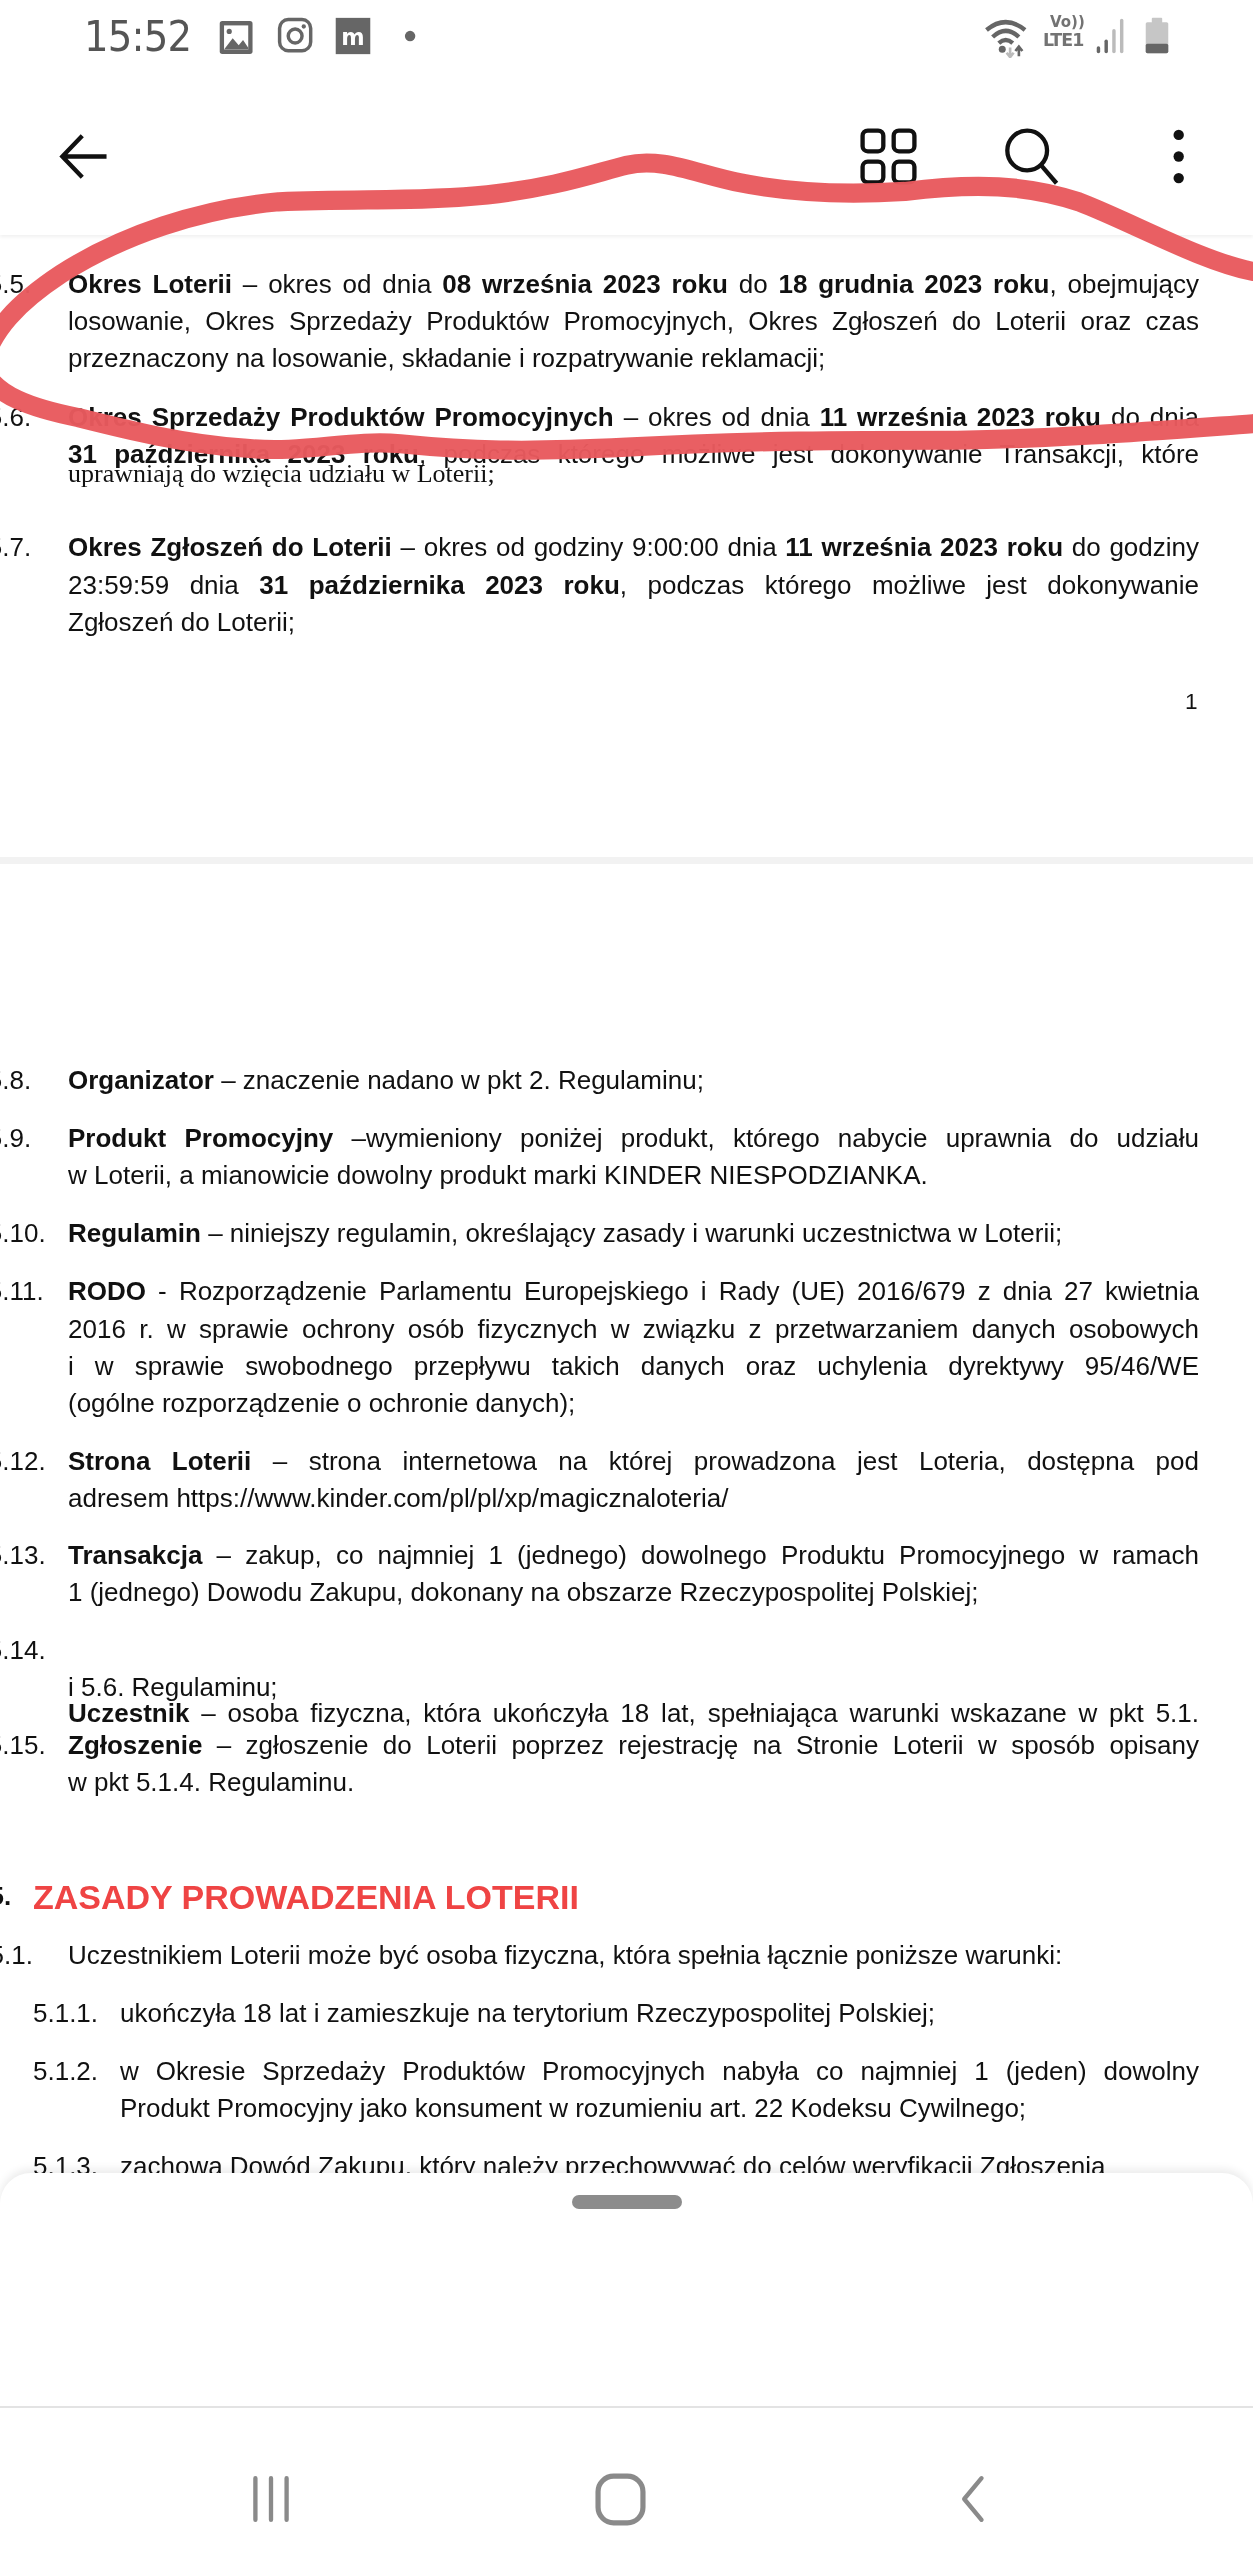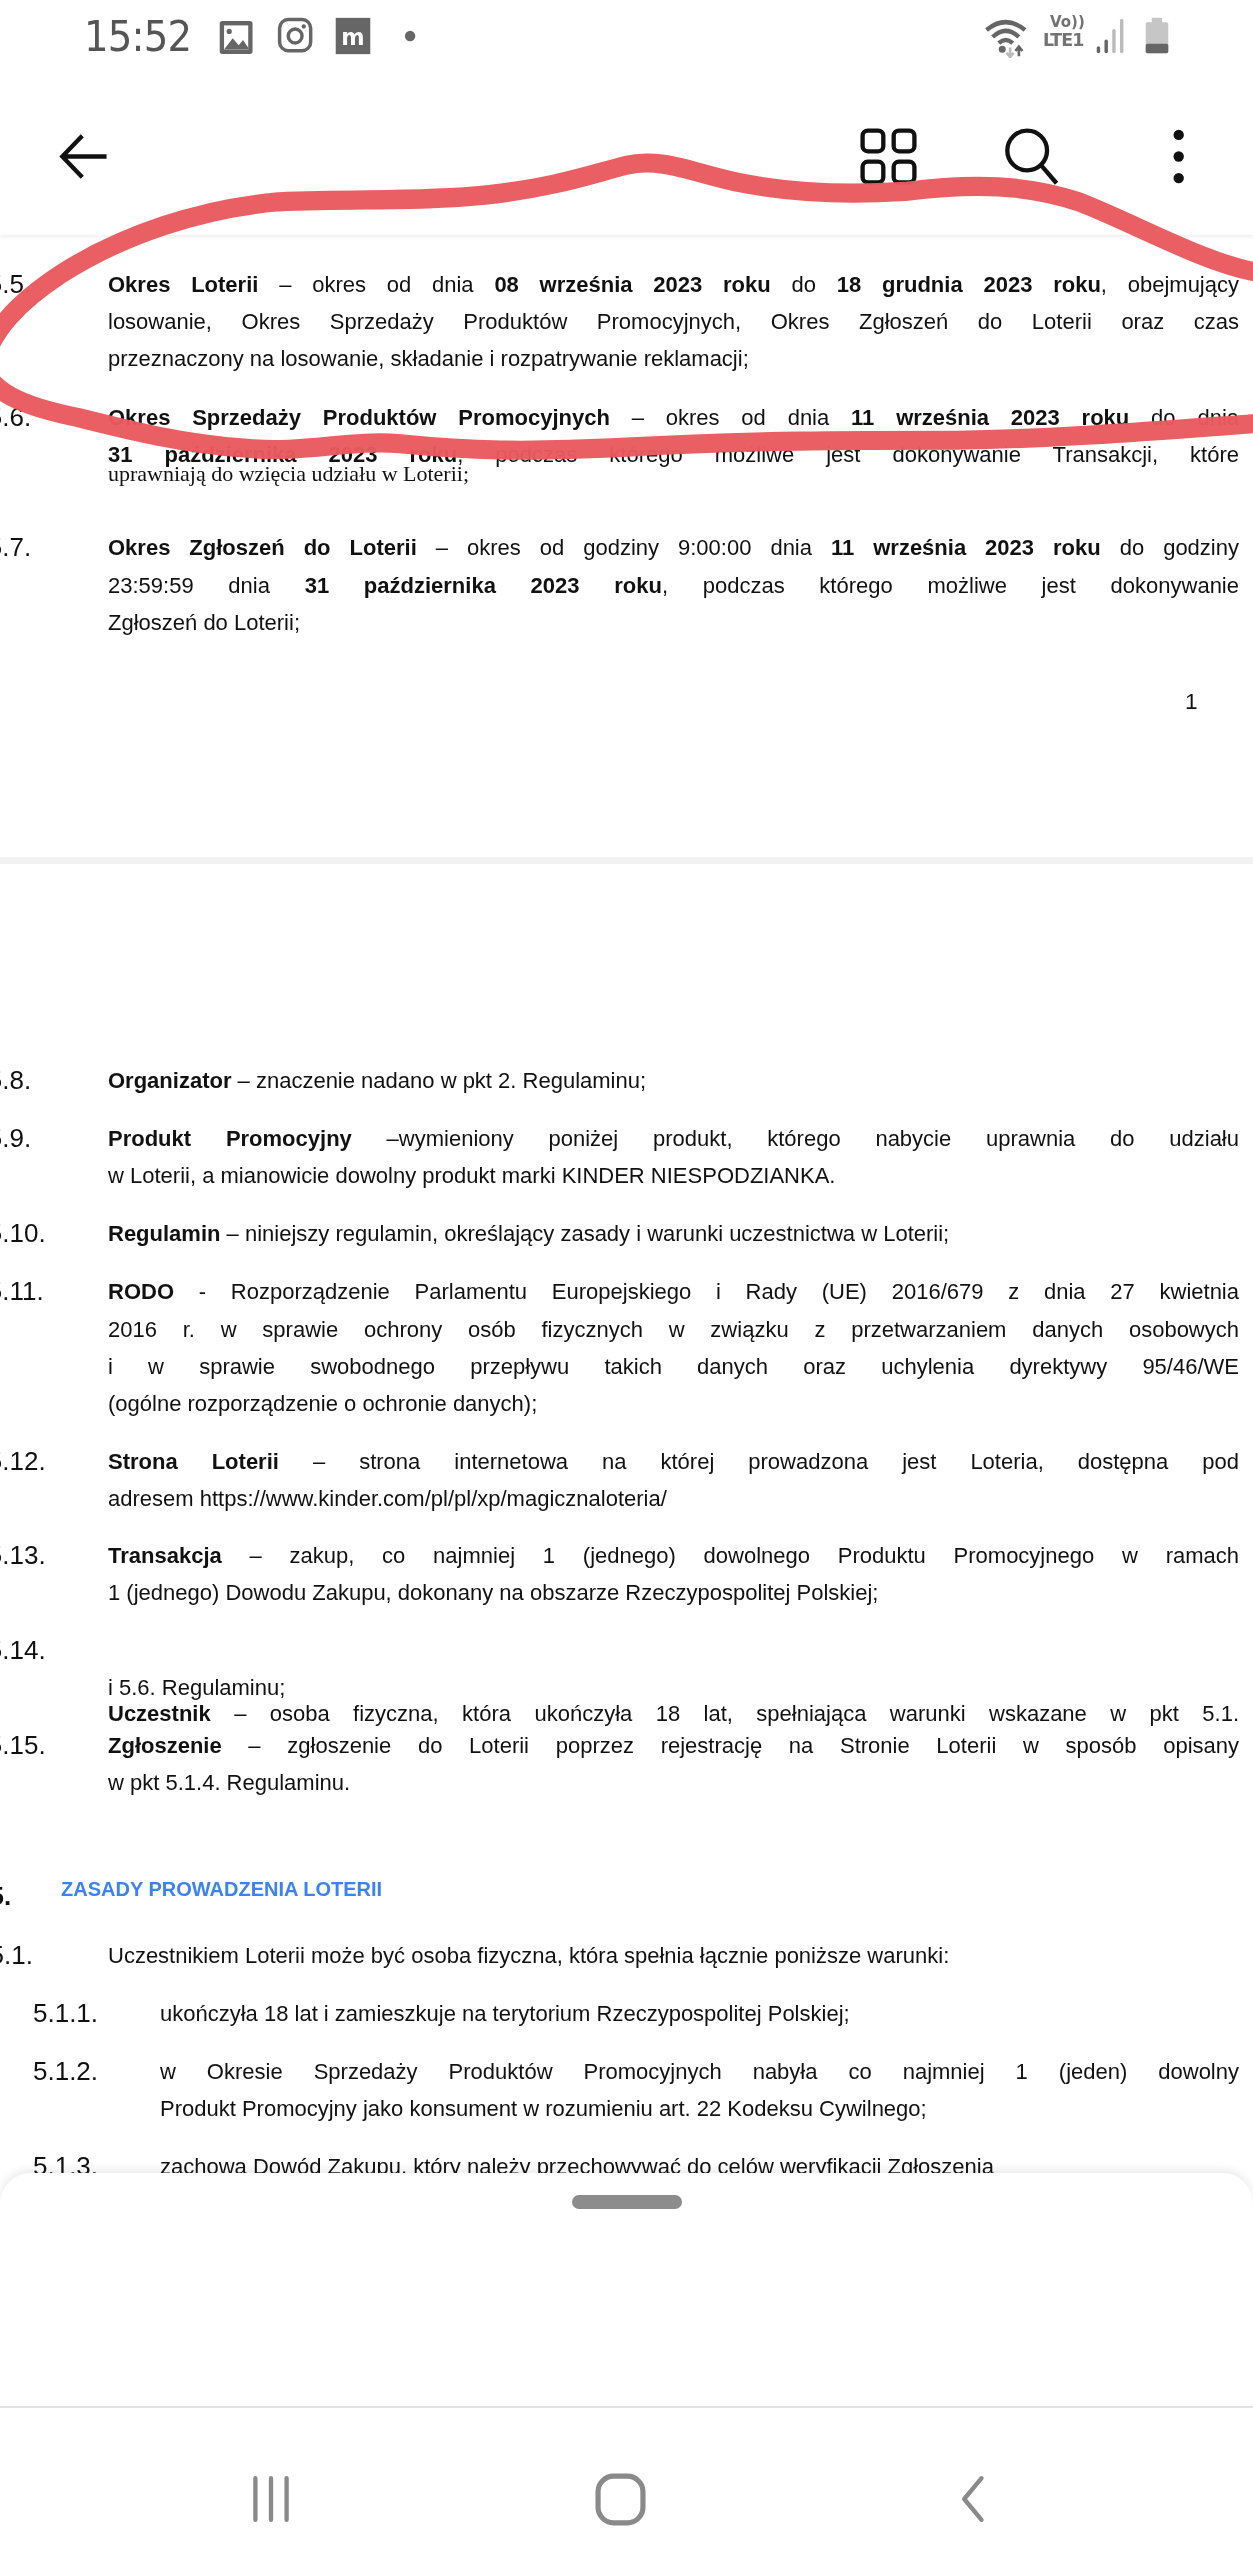--- a/index.html
+++ b/index.html
@@ -6,27 +6,27 @@
   body {
     width:1253px; height:2576px; position:relative; overflow:hidden;
     background:#ffffff; font-family:"Liberation Sans", sans-serif; color:#000;
   }
   .statusbar { position:absolute; left:0; top:0; width:1226px; height:78px; }
   .time { position:absolute; left:84px; top:12.2px; font-size:42px; color:#555; font-family:"DejaVu Sans", sans-serif; letter-spacing:-0.9px; transform:scaleX(0.92); transform-origin:left; }
   .sb-ic { position:absolute; top:19px; }
   .toolbar { position:absolute; left:0; top:78px; width:1253px; height:157px; background:#fff; box-shadow:0 2.6px 3.5px rgba(0,0,0,0.06); z-index:2; }
   .tb-btn { position:absolute; width:78px; height:78px; display:flex; align-items:center; justify-content:center; }
   .doc { position:absolute; left:0; top:235px; width:1253px; height:2002px; font-family:"Liberation Sans", sans-serif; }
-  .line { position:absolute; left:68px; width:1131px; font-size:22px; line-height:37px; white-space:nowrap; text-align:justify; text-align-last:justify; color:#111;margin-left:40px; }
+  .line { position:absolute; left:68px; width:1131px; font-size:26px; line-height:37px; white-space:nowrap; text-align:justify; text-align-last:justify; color:#111; }
   .line.last { text-align-last:left; }
   .num { position:absolute; font-size:26px; line-height:37px; color:#111; }
   b { font-weight:bold; }
   .pgnum { position:absolute; left:1185px; font-size:22.6px; color:#111; }
   .pagebreak { position:absolute; left:0; width:1253px; height:7px; background:#f2f2f2; }
-  .heading { position:absolute; left:33px; font-size:20px; font-weight:bold; color:#3b82f6;margin-left:28px; }
+  .heading { position:absolute; left:33px; font-size:34px; font-weight:bold; color:#ef4444; }
   .annot { position:absolute; left:0; top:0; width:1253px; height:609px; z-index:3; pointer-events:none; }
   .sheet { position:absolute; left:0; top:2173px; width:1253px; height:403px; background:#fff; border-radius:31px 31px 0 0; box-shadow:0 -3.5px 8.7px rgba(0,0,0,0.08); z-index:4; }
   .handle { position:absolute; left:572px; top:22px; width:110px; height:14px; border-radius:7px; background:#8c8c8c; }
   .action { position:absolute; top:87px; width:348px; height:131px; display:flex; flex-direction:column; align-items:center; }
   .action .lbl { margin-top:12.2px; font-size:38px; color:#6e6e6e; font-family:"DejaVu Sans", sans-serif; transform:scaleX(0.88); }
   .divider { position:absolute; left:0; top:233px; width:1253px; height:1.7px; background:#e3e3e3; }
   .nav-btn { position:absolute; top:287px; width:104px; height:78px; display:flex; align-items:center; justify-content:center; }
 </style>
 </head>
 <body>

